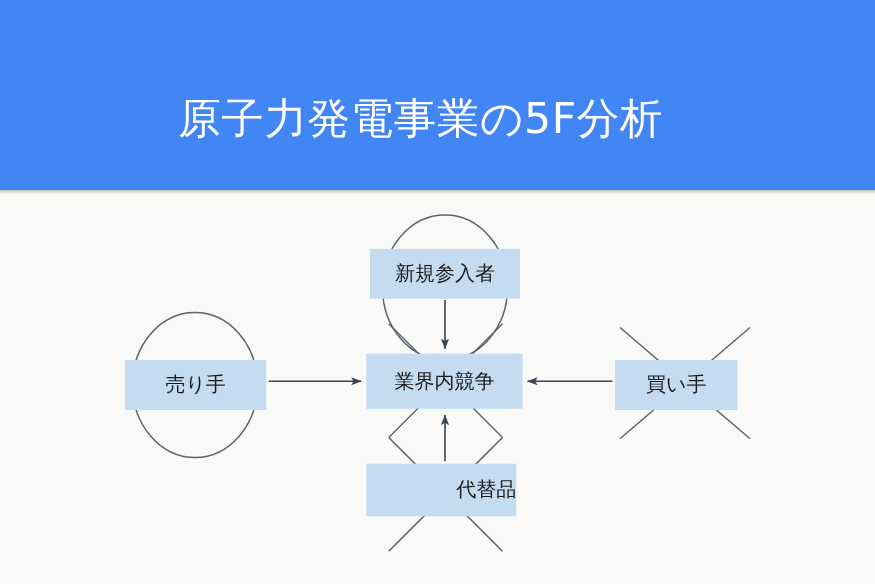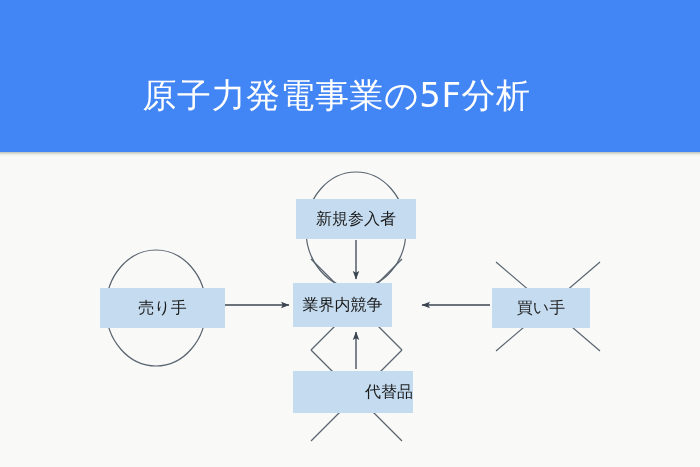--- a/index.html
+++ b/index.html
@@ -77,22 +77,22 @@
     align-items: center;
     justify-content: center;
     color: #1b1b1b;
     font-size: 16px;
     line-height: 18px;
     white-space: nowrap;
     font-family: "DejaVu Sans", "Liberation Sans", sans-serif;
     box-sizing: border-box;
   }
   #node-new-entrants { left: 296px; top: 47px;  width: 120px; height: 40px; }
-  #node-rivalry      { left: 293px; top: 131px; width: 99px; height: 44px; }
-  #node-sellers      { left: 100px; top: 136px; width: 125px; height: 40px; justify-content: center; }
+  #node-rivalry      { left: 293px; top: 131px; width: 125px; height: 44px; }
+  #node-sellers      { left: 100px; top: 136px; width: 113px; height: 40px; justify-content: center; }
   #node-buyers       { left: 492px; top: 136px; width: 98px; height: 40px; }
   #node-substitutes  { left: 293px; top: 219px; width: 120px; height: 42px; justify-content: flex-end; }
   .node-label { pointer-events: none; }
 </style>
 </head>
 <body>
 
 <div id="slide">
 
   <div id="header"></div>

